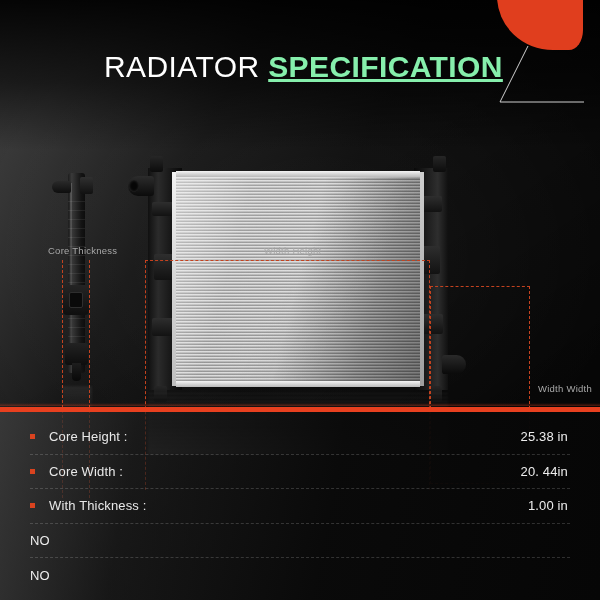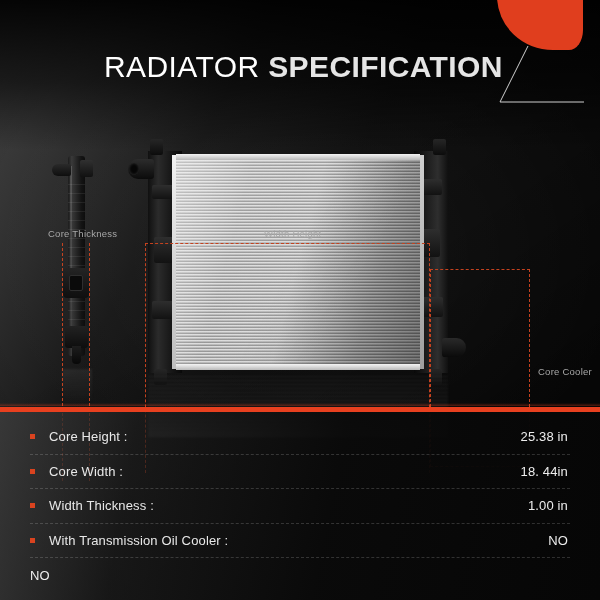--- a/index.html
+++ b/index.html
@@ -74,26 +74,26 @@
   
   .title {
     position: absolute;
     left: 104px; top: 50px;
     font-size: 30px;
     letter-spacing: 0.4px;
     font-weight: 400;
     white-space: nowrap;
   }
   .title .t-white { color: #ffffff; }
-  .title .t-accent { color: #e5e5e5; font-weight: 700; }
+  .title .t-accent { color: #86efac; font-weight: 700; text-decoration: underline; }
 
   
   .product-area {
     position: absolute;
-    left: 0; top: 105px;
+    left: 0; top: 122px;
     width: 600px; height: 305px;
   }
 
   
   .side-view {
     position: absolute;
     left: 60px; top: 45px;
     width: 34px; height: 218px;
   }
   .sv-body {
@@ -380,55 +380,51 @@
       <div class="reflection-lines"></div>
     </div>
     <div class="refl-side"></div>
 
     <div class="dash-box dash-thickness"></div>
     <div class="dash-box dash-height"></div>
     <div class="dash-box dash-width"></div>
 
     <div class="callout-label lbl-thickness">Core Thickness</div>
     <div class="callout-label lbl-height">Width Height</div>
-    <div class="callout-label lbl-width">Core Cooler</div>
+    <div class="callout-label lbl-width">Width Width</div>
   </div>
 
   <div class="divider-glow"></div>
   <div class="divider-bar"></div>
 
   <div class="spec-wrap">
     <div class="spec-bg"></div>
     <div class="spec-list" id="spec-list">
         <div class="spec-row">
           <div class="spec-left">
             <span class="spec-bullet"></span>
             <span class="spec-label">Core Height :</span>
           </div>
           <span class="spec-value">25.38 in</span>
         </div>
         <div class="spec-row">
           <div class="spec-left">
             <span class="spec-bullet"></span>
             <span class="spec-label">Core Width :</span>
           </div>
-          <span class="spec-value">18. 44in</span>
+          <span class="spec-value">20. 44in</span>
         </div>
         <div class="spec-row">
           <div class="spec-left">
             <span class="spec-bullet"></span>
-            <span class="spec-label">Width Thickness :</span>
+            <span class="spec-label">With Thickness :</span>
           </div>
           <span class="spec-value">1.00 in</span>
         </div>
         <div class="spec-row">
-          <div class="spec-left">
-            <span class="spec-bullet"></span>
-            <span class="spec-label">With Transmission Oil Cooler :</span>
-          </div>
           <span class="spec-value">NO</span>
         </div>
         <div class="spec-row">
           <span class="spec-value">NO</span>
         </div>
       </div>
   </div>
 
 </div>
 

